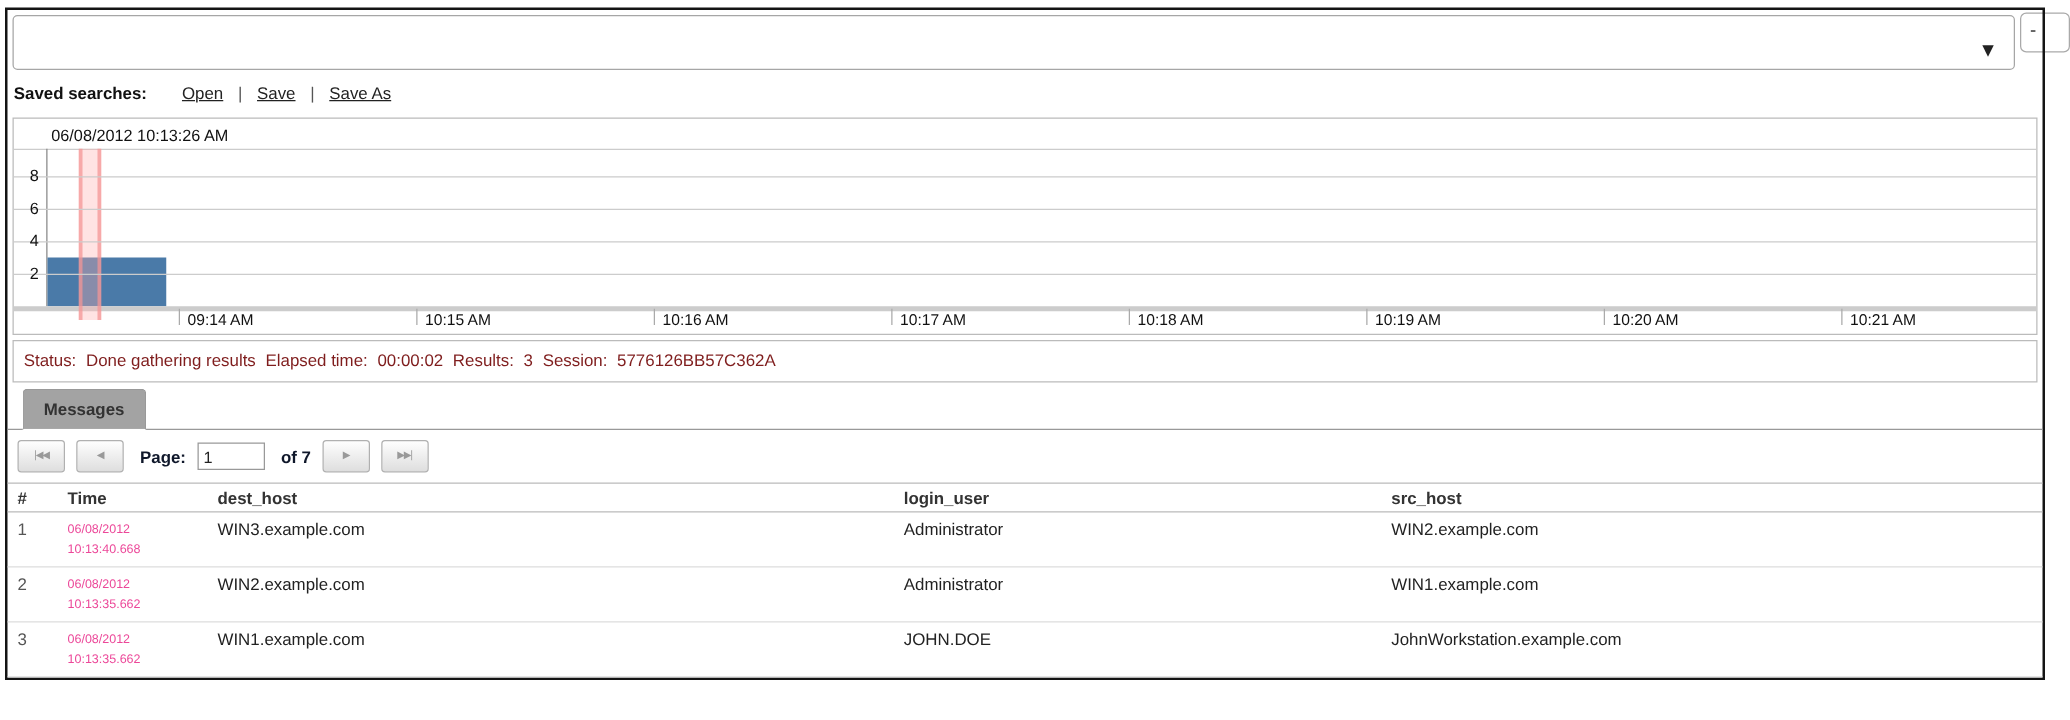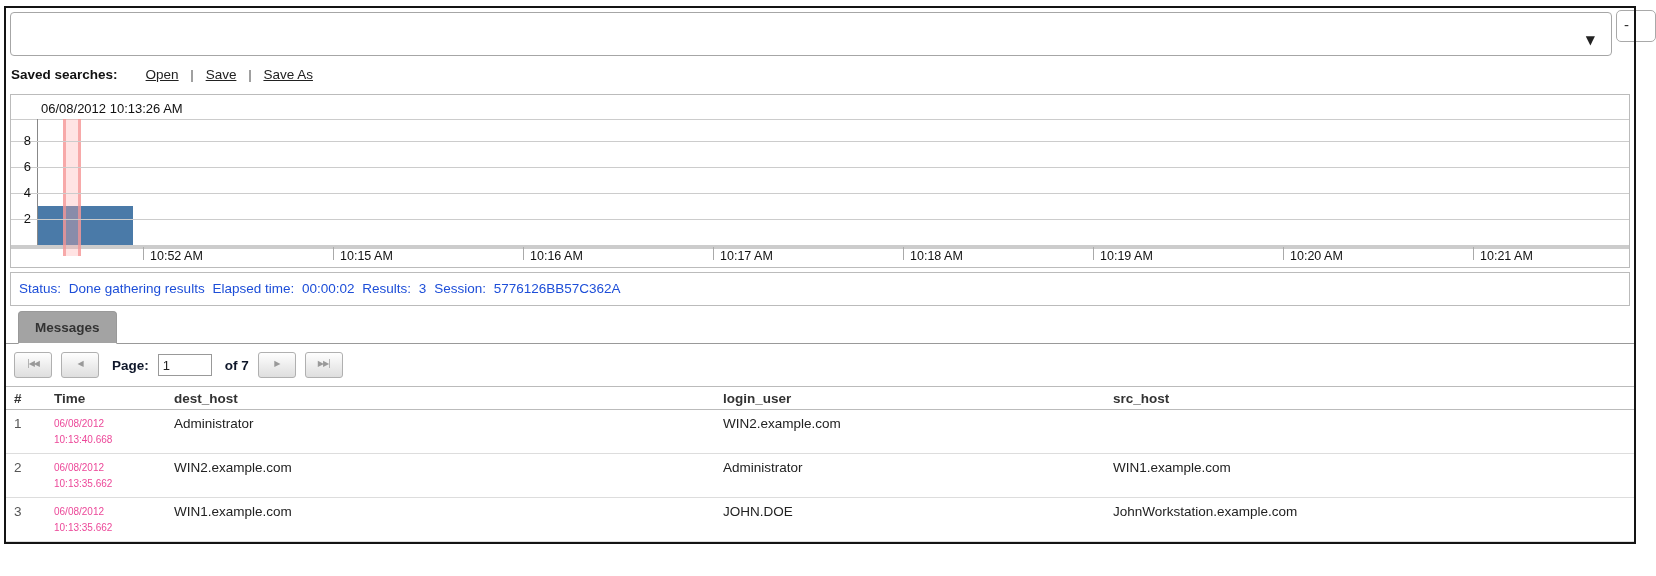--- a/index.html
+++ b/index.html
@@ -24,21 +24,21 @@
   .topline{position:absolute;left:0;top:24px;width:100%;height:1px;background:#ccc;}
   .gridline{position:absolute;left:0;width:100%;height:1px;background:#ccc;}
   .ylab{position:absolute;left:2px;width:18px;text-align:right;font-size:13px;color:#111;}
   .yaxis{position:absolute;left:26px;top:24px;width:1px;height:126px;background:#888;}
   .bar{position:absolute;left:27px;width:95px;}
   .axisbar{position:absolute;left:0;top:150px;width:100%;height:4px;background:#ccc;}
   .selband{position:absolute;left:52px;top:24px;width:18px;height:137px;background:rgba(255,175,175,0.35);border-left:3px solid rgba(244,150,150,0.75);border-right:3px solid rgba(244,150,150,0.75);box-sizing:border-box;cursor:col-resize;}
   .xtick{position:absolute;top:152px;width:1px;height:13px;background:#aaa;}
   .xlab{position:absolute;top:154px;font-size:12.5px;color:#111;white-space:nowrap;}
   
-  .status-bar{position:absolute;left:4px;top:264px;width:1620px;height:34px;border:1px solid #bbb;box-sizing:border-box;background:#fff;font-size:13.5px;color:#1d4ed8;line-height:32px;padding-left:8px;}
+  .status-bar{position:absolute;left:4px;top:264px;width:1620px;height:34px;border:1px solid #bbb;box-sizing:border-box;background:#fff;font-size:13.5px;color:#7f1d1d;line-height:32px;padding-left:8px;}
   .status-bar span{margin-right:4px;}
   
   .tabstrip{position:absolute;left:0;top:302px;width:100%;height:34px;border-bottom:1px solid #999;box-sizing:border-box;}
   .tab{position:absolute;left:12px;bottom:-1px;height:33px;padding:0 16px;border:1px solid #999;border-bottom:1px solid #fff;border-radius:4px 4px 0 0;background:#a3a3a3;font-size:13.5px;font-weight:bold;color:#333;line-height:31px;cursor:pointer;box-sizing:border-box;}
   
   .pager{position:absolute;left:8px;top:344px;height:26px;display:flex;align-items:center;gap:9px;}
   .pbtn{width:36px;height:24px;border:1px solid #b0b0b0;border-radius:3px;background:linear-gradient(#fefefe,#dedede);color:#999;font-size:8px;text-align:center;line-height:22px;cursor:pointer;letter-spacing:-1px;font-family:"DejaVu Sans",sans-serif;}
   .plabel{font-size:13.5px;font-weight:bold;color:#0f172a;margin-left:4px;}
   .pinput{width:44px;height:20px;border:1px solid #999;font-size:13px;padding:0 4px;color:#222;font-family:"Liberation Sans",sans-serif;}
   
@@ -77,21 +77,21 @@
       <div class="selband"></div>
     <div class="gridline" style="top: 124px;"></div>
         <div class="ylab" style="top: 116px;">2</div>
         <div class="gridline" style="top: 98px;"></div>
         <div class="ylab" style="top: 90px;">4</div>
         <div class="gridline" style="top: 72px;"></div>
         <div class="ylab" style="top: 64px;">6</div>
         <div class="gridline" style="top: 46px;"></div>
         <div class="ylab" style="top: 38px;">8</div>
         <div class="xtick" style="left: 132px;"></div>
-        <div class="xlab" style="left: 139px;">10:52 AM</div>
+        <div class="xlab" style="left: 139px;">09:14 AM</div>
         <div class="xtick" style="left: 322px;"></div>
         <div class="xlab" style="left: 329px;">10:15 AM</div>
         <div class="xtick" style="left: 512px;"></div>
         <div class="xlab" style="left: 519px;">10:16 AM</div>
         <div class="xtick" style="left: 702px;"></div>
         <div class="xlab" style="left: 709px;">10:17 AM</div>
         <div class="xtick" style="left: 892px;"></div>
         <div class="xlab" style="left: 899px;">10:18 AM</div>
         <div class="xtick" style="left: 1082px;"></div>
         <div class="xlab" style="left: 1089px;">10:19 AM</div>
@@ -132,20 +132,21 @@
         <div>Time</div>
         <div>dest_host</div>
         <div>login_user</div>
         <div>src_host</div>
       </div>
       <div>
           <div class="trow">
             <div class="tcell cell-num">1</div>
             <div class="tcell cell-time">06/08/2012
 10:13:40.668</div>
+            <div class="tcell">WIN3.example.com</div>
             <div class="tcell">Administrator</div>
             <div class="tcell">WIN2.example.com</div>
           </div>
           <div class="trow">
             <div class="tcell cell-num">2</div>
             <div class="tcell cell-time">06/08/2012
 10:13:35.662</div>
             <div class="tcell">WIN2.example.com</div>
             <div class="tcell">Administrator</div>
             <div class="tcell">WIN1.example.com</div>

